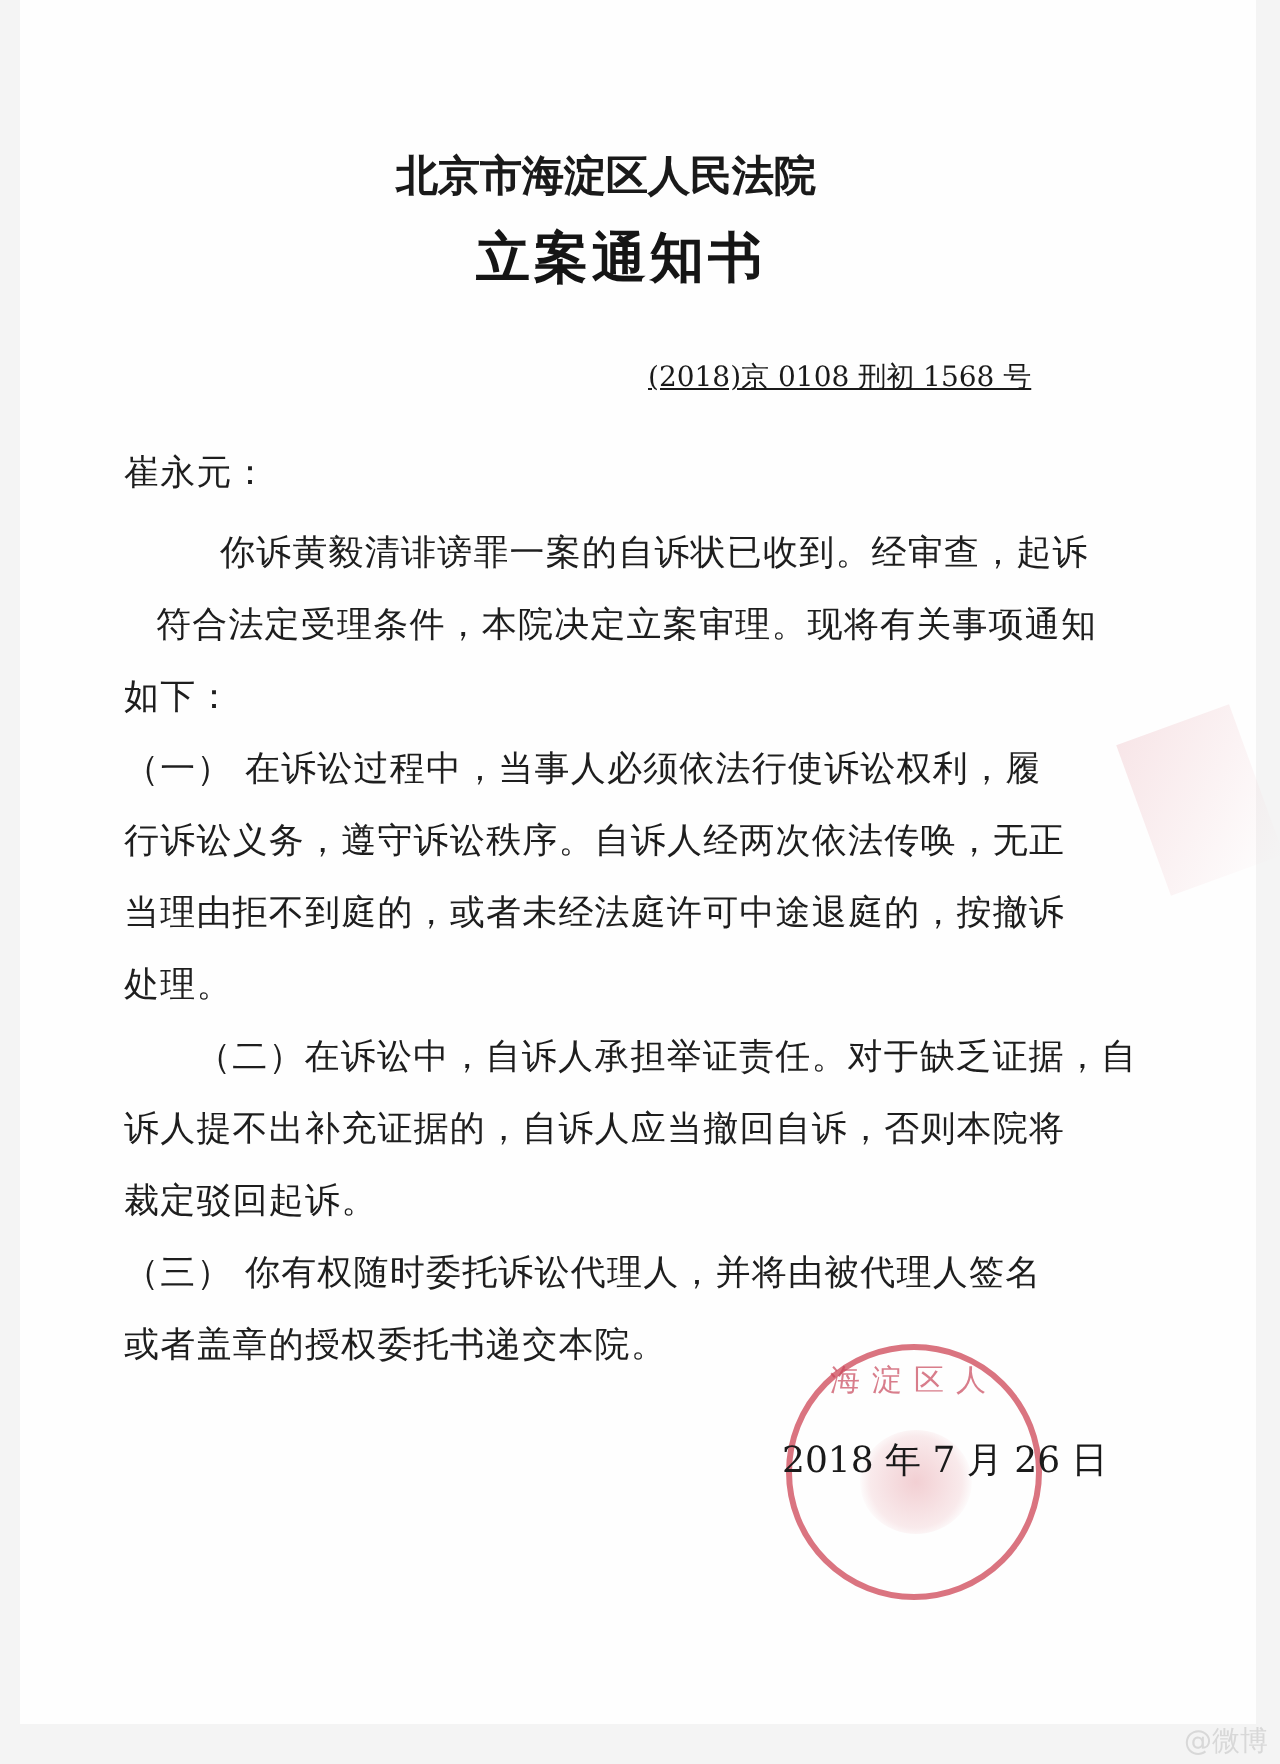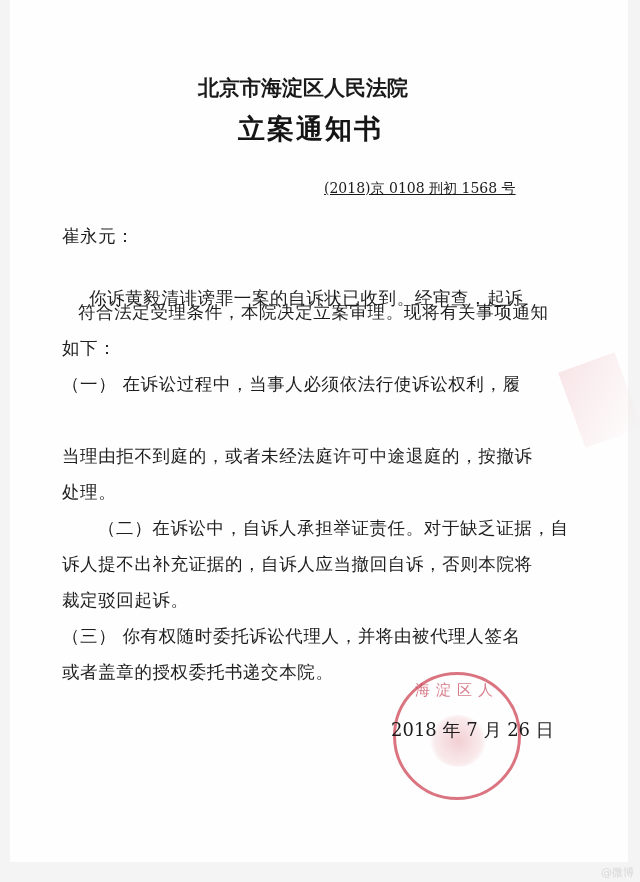--- a/index.html
+++ b/index.html
@@ -95,21 +95,21 @@
       width: 122px;
       text-align: center;
       font-size: 15px;
       color: rgba(200, 70, 90, 0.7);
       letter-spacing: 6px;
     }
     .watermark {
       position: absolute;
       right: 6px;
       bottom: 2px;
-      font-size: 11px;
+      font-size: 14px;
       color: #d8d8d8;
       font-family: "DejaVu Sans", sans-serif;
       white-space: nowrap;
     }
     .pink-fold {
       position: absolute;
       left: 560px;
       top: 360px;
       width: 60px;
       height: 80px;
@@ -121,25 +121,26 @@
 <body>
 
 <div class="page">
 
   <div class="court-name">北京市海淀区人民法院</div>
   <div class="doc-title">立案通知书</div>
   <div class="case-number">(2018)京 0108 刑初 1568 号</div>
 
   <div class="line" style="left:52px; top:224px;">崔永元：</div>
 
-  <div class="line" style="left:79px; top:264px;margin-top:22px;">你诉黄毅清诽谤罪一案的自诉状已收到。经审查，起诉</div>
+  <div class="line" style="left:100px; top:264px;">你诉黄毅清诽谤罪一案的自诉状已收到。经审查，起诉</div>
   <div class="line" style="left:52px; top:300px;margin-left:16px;">符合法定受理条件，本院决定立案审理。现将有关事项通知</div>
   <div class="line" style="left:52px; top:336px;">如下：</div>
 
   <div class="line" style="left:52px; top:372px;">（一）  在诉讼过程中，当事人必须依法行使诉讼权利，履</div>
+  <div class="line" style="left:52px; top:408px;">行诉讼义务，遵守诉讼秩序。自诉人经两次依法传唤，无正</div>
   <div class="line" style="left:52px; top:444px;">当理由拒不到庭的，或者未经法庭许可中途退庭的，按撤诉</div>
   <div class="line" style="left:52px; top:480px;">处理。</div>
 
   <div class="line" style="left:52px; top:516px;margin-left:36px;">（二）在诉讼中，自诉人承担举证责任。对于缺乏证据，自</div>
   <div class="line" style="left:52px; top:552px;">诉人提不出补充证据的，自诉人应当撤回自诉，否则本院将</div>
   <div class="line" style="left:52px; top:588px;">裁定驳回起诉。</div>
 
   <div class="line" style="left:52px; top:624px;">（三）  你有权随时委托诉讼代理人，并将由被代理人签名</div>
   <div class="line" style="left:52px; top:660px;">或者盖章的授权委托书递交本院。</div>
 

